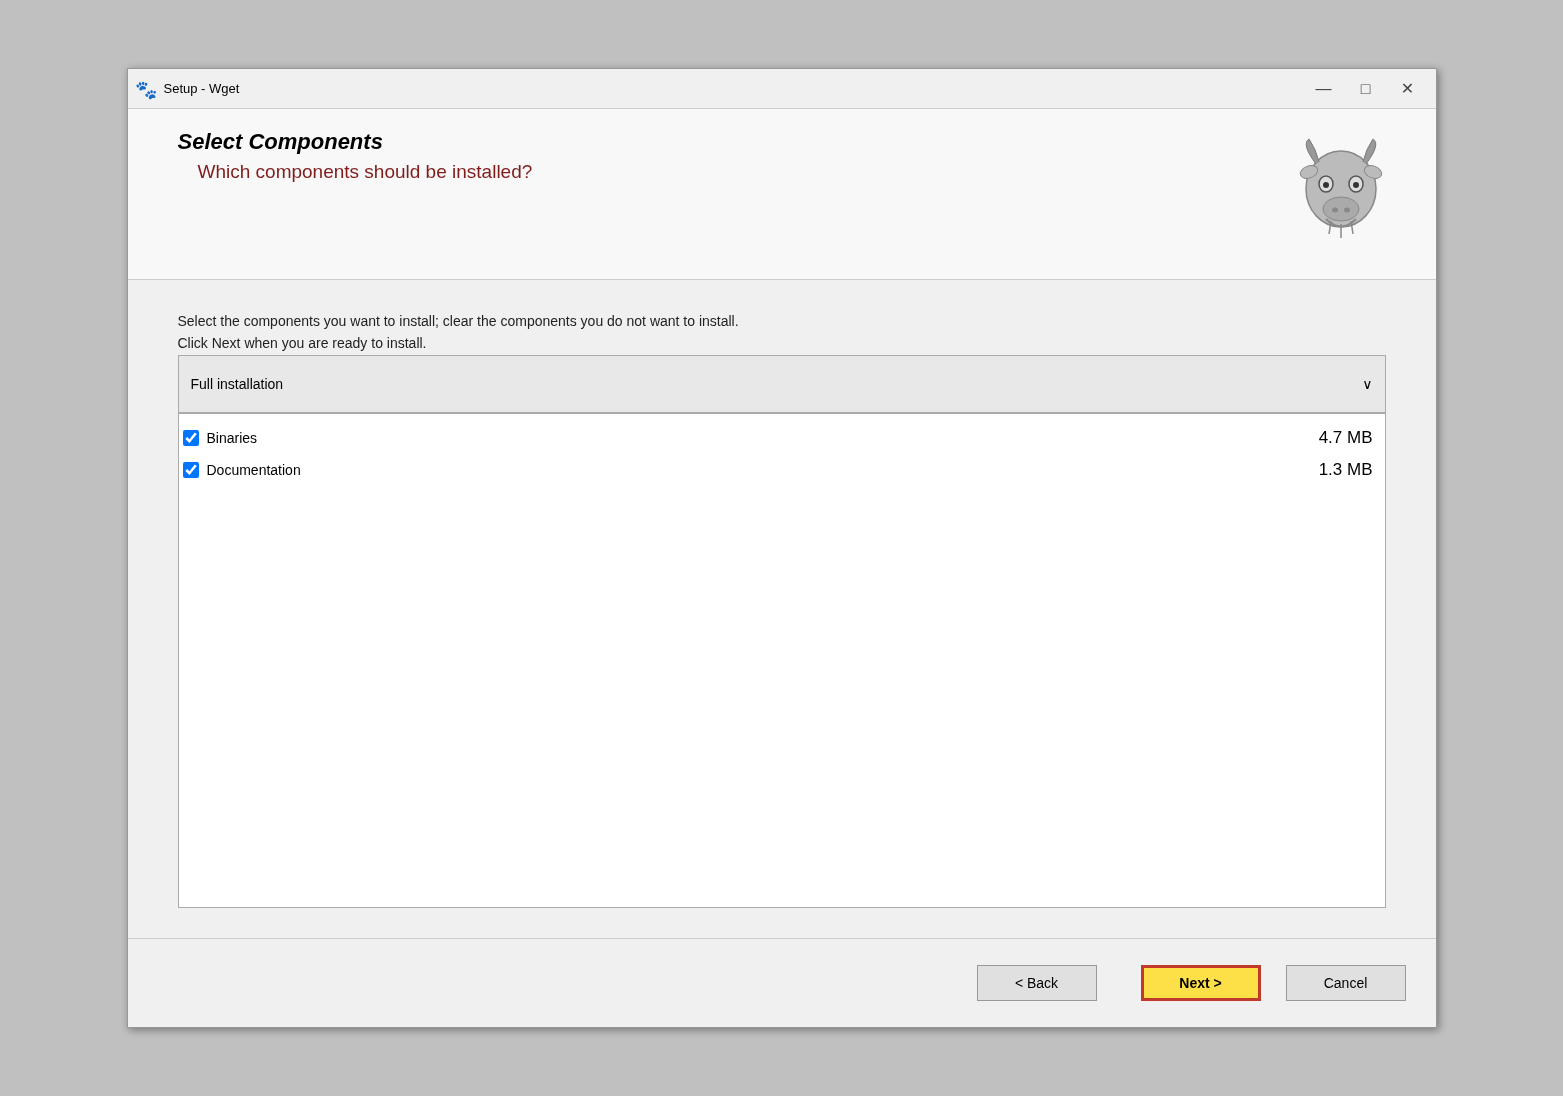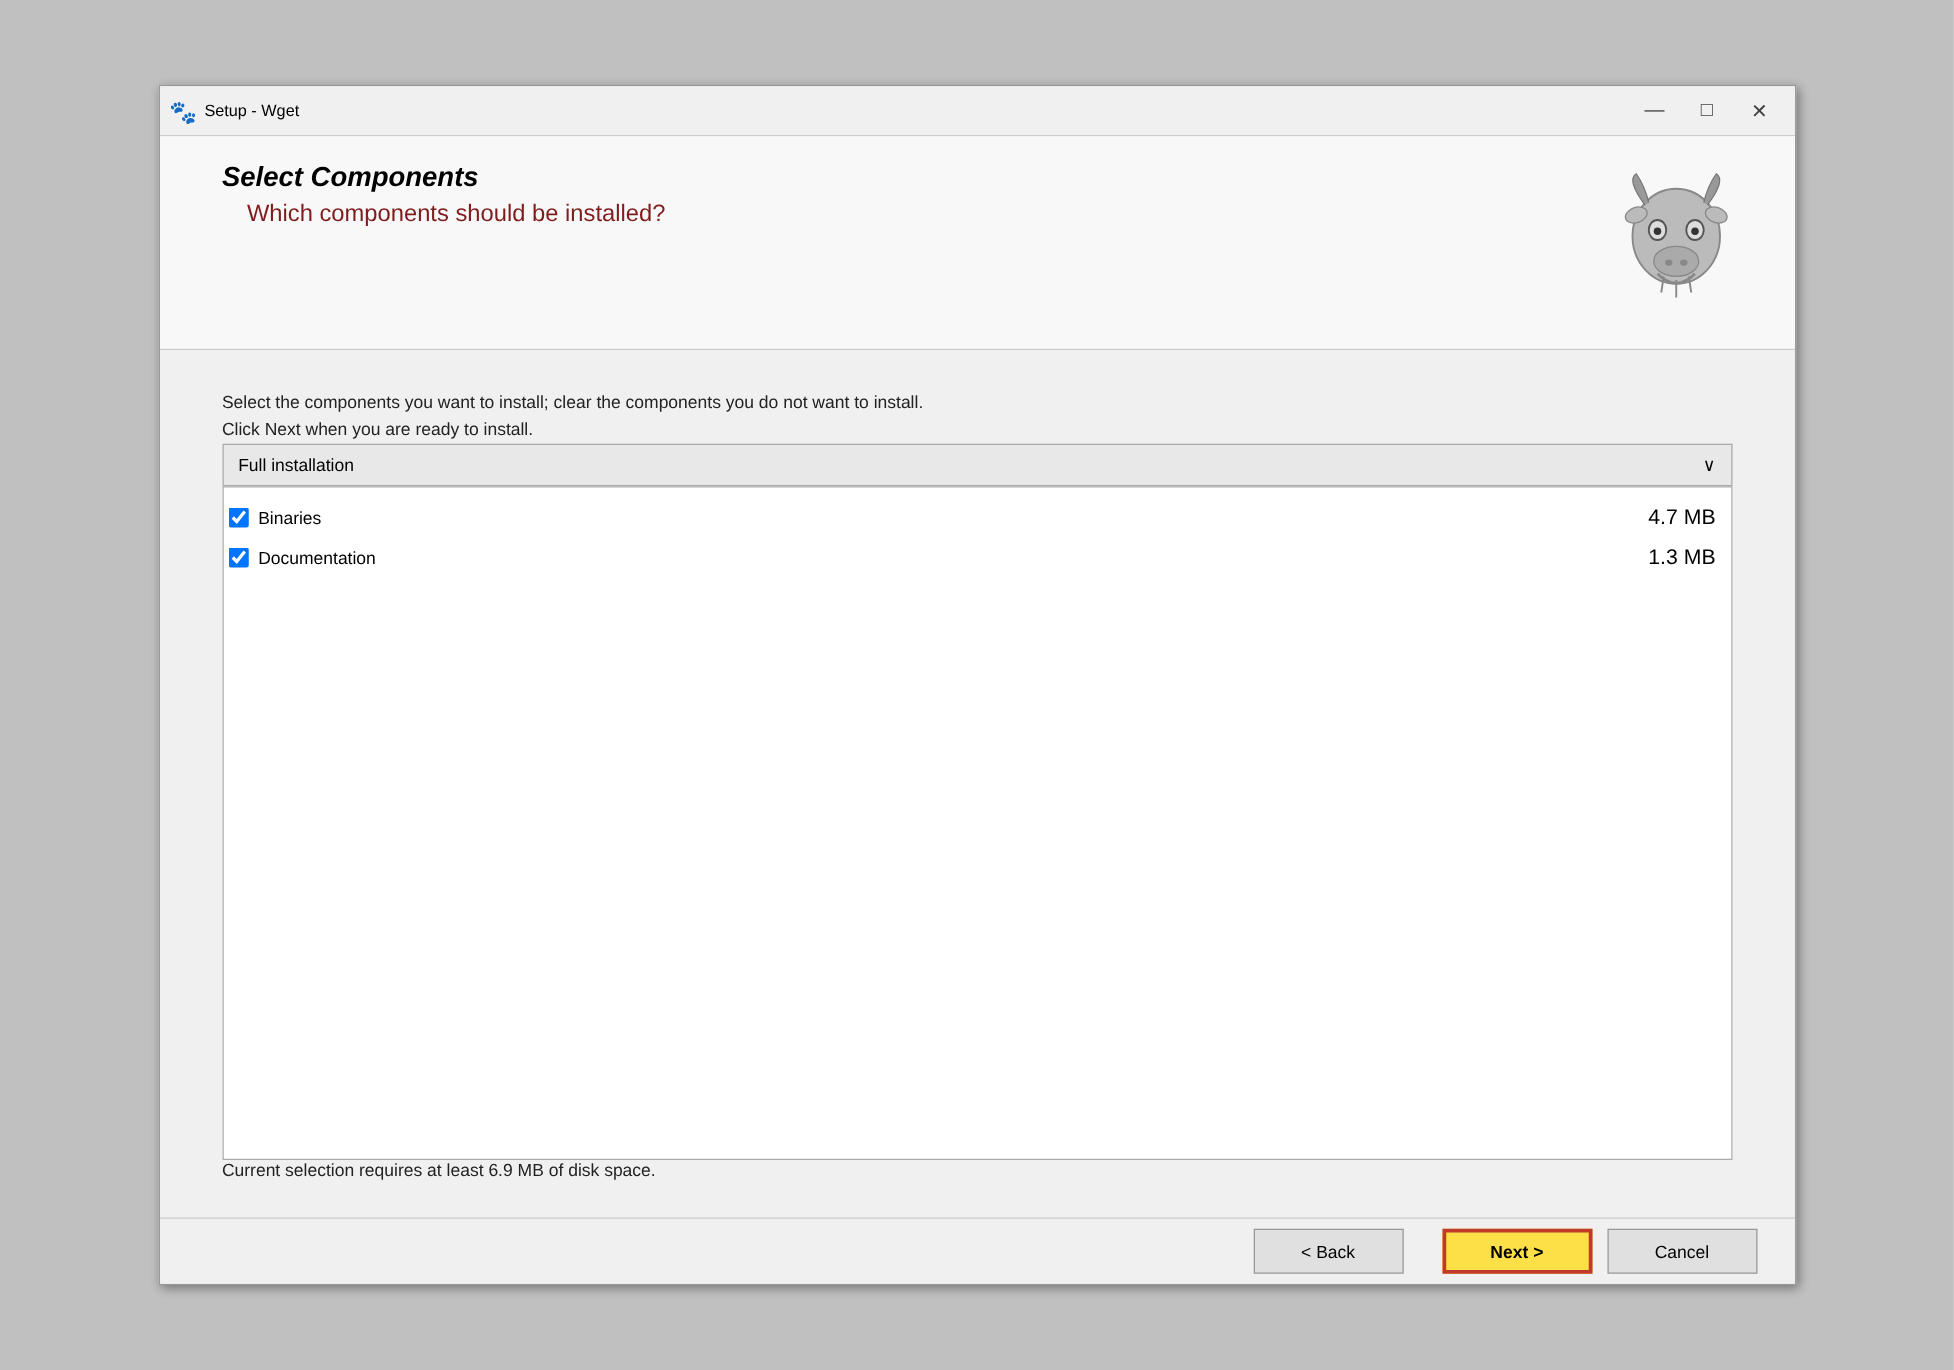--- a/index.html
+++ b/index.html
@@ -101,21 +101,21 @@
       display: flex;
       flex-direction: column;
     }
     .description {
       font-size: 14px;
       color: #222;
       line-height: 1.6;
     }
     .dropdown-select {
       width: 100%;
-      padding: 8px 12px;
+      padding: 20px 12px;
       background: #e8e8e8;
       border: 1px solid #aaa;
       font-size: 14px;
       display: flex;
       align-items: flex-end;
       justify-content: space-between;
       cursor: pointer;
     }
     .components-list {
       border: 1px solid #aaa;
@@ -145,25 +145,25 @@
       font-size: 17px;
       padding-right: 8px;
     }
     .disk-space-text {
       font-size: 14px;
       color: #222;
     }
     .footer {
       background: #f0f0f0;
       border-top: 1px solid #ccc;
-      padding: 8px 30px;
+      padding: 26px 30px;
       display: flex;
       align-items: center;
       justify-content: flex-end;
-      gap: 12px;
+      gap: 25px;
     }
     .footer-btn {
       min-width: 120px;
       height: 36px;
       padding: 0 18px;
       font-size: 14px;
       background: #e0e0e0;
       border: 1px solid #999;
       cursor: pointer;
       color: #000;
@@ -241,21 +241,20 @@
         <span class="component-name">Binaries</span>
         <span class="component-size">4.7 MB</span>
       </div>
       <div class="component-item">
         <input type="checkbox" checked="" style="">
         <span class="component-name">Documentation</span>
         <span class="component-size">1.3 MB</span>
       </div>
     </div>
 
-    <div class="disk-space-text">Current selection requires at least 6.9 MB of disk space.</div>
   </div>
 
   <div class="footer">
     <button class="footer-btn">&lt; Back</button>
     <button class="footer-btn next-btn">Next &gt;</button>
     <button class="footer-btn">Cancel</button>
   </div>
 </div>
 
 </body></html>

